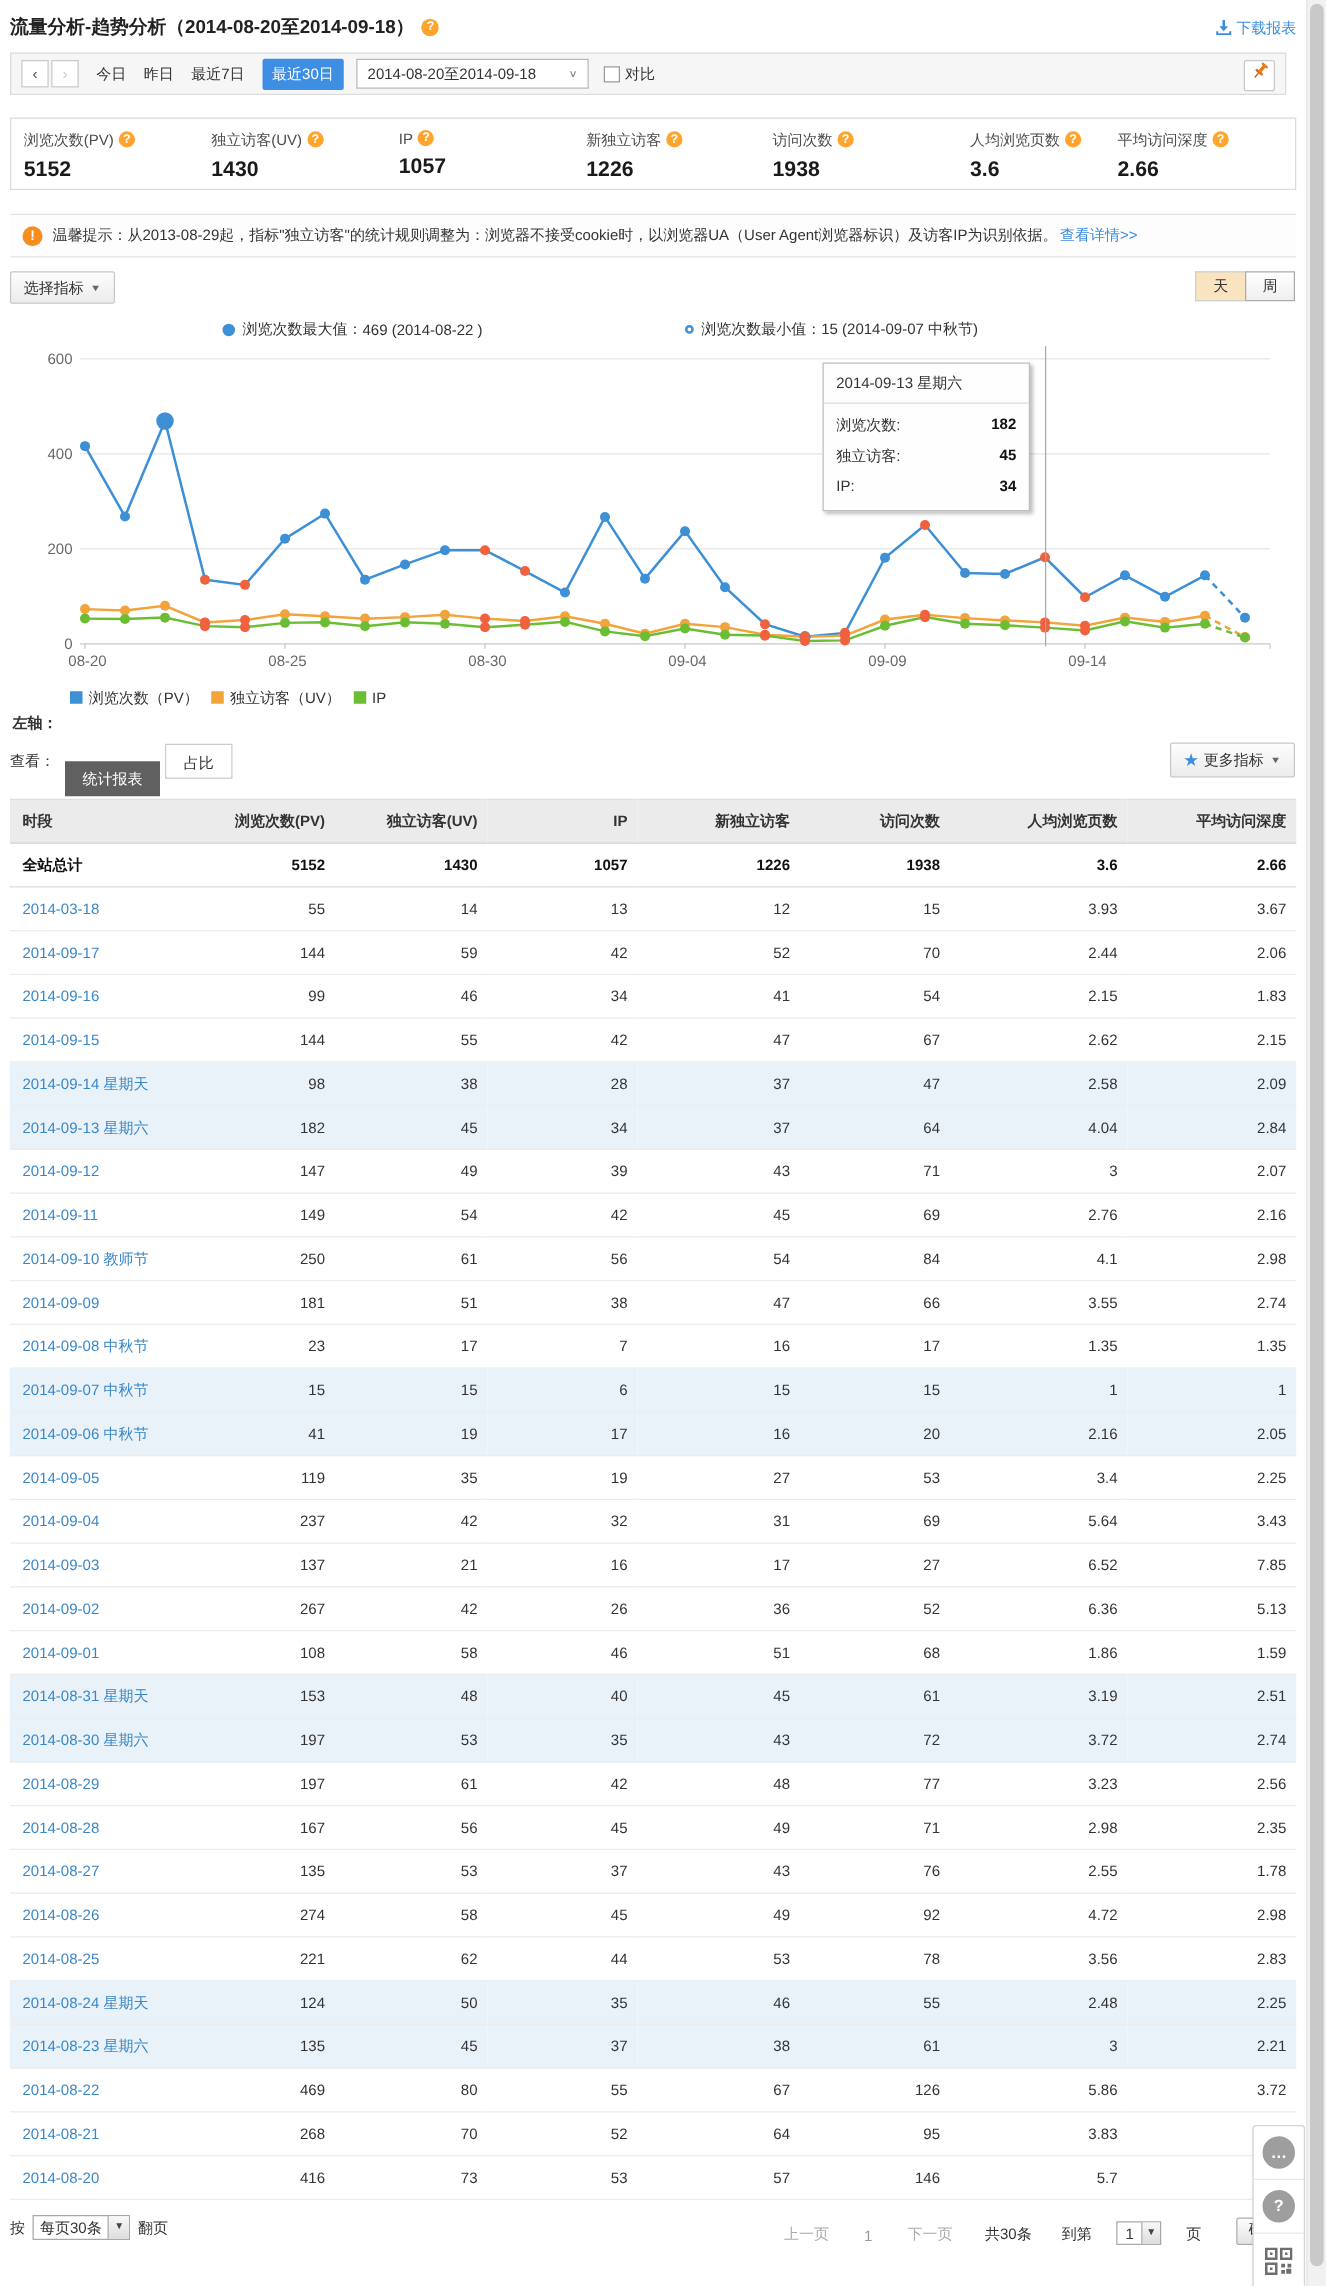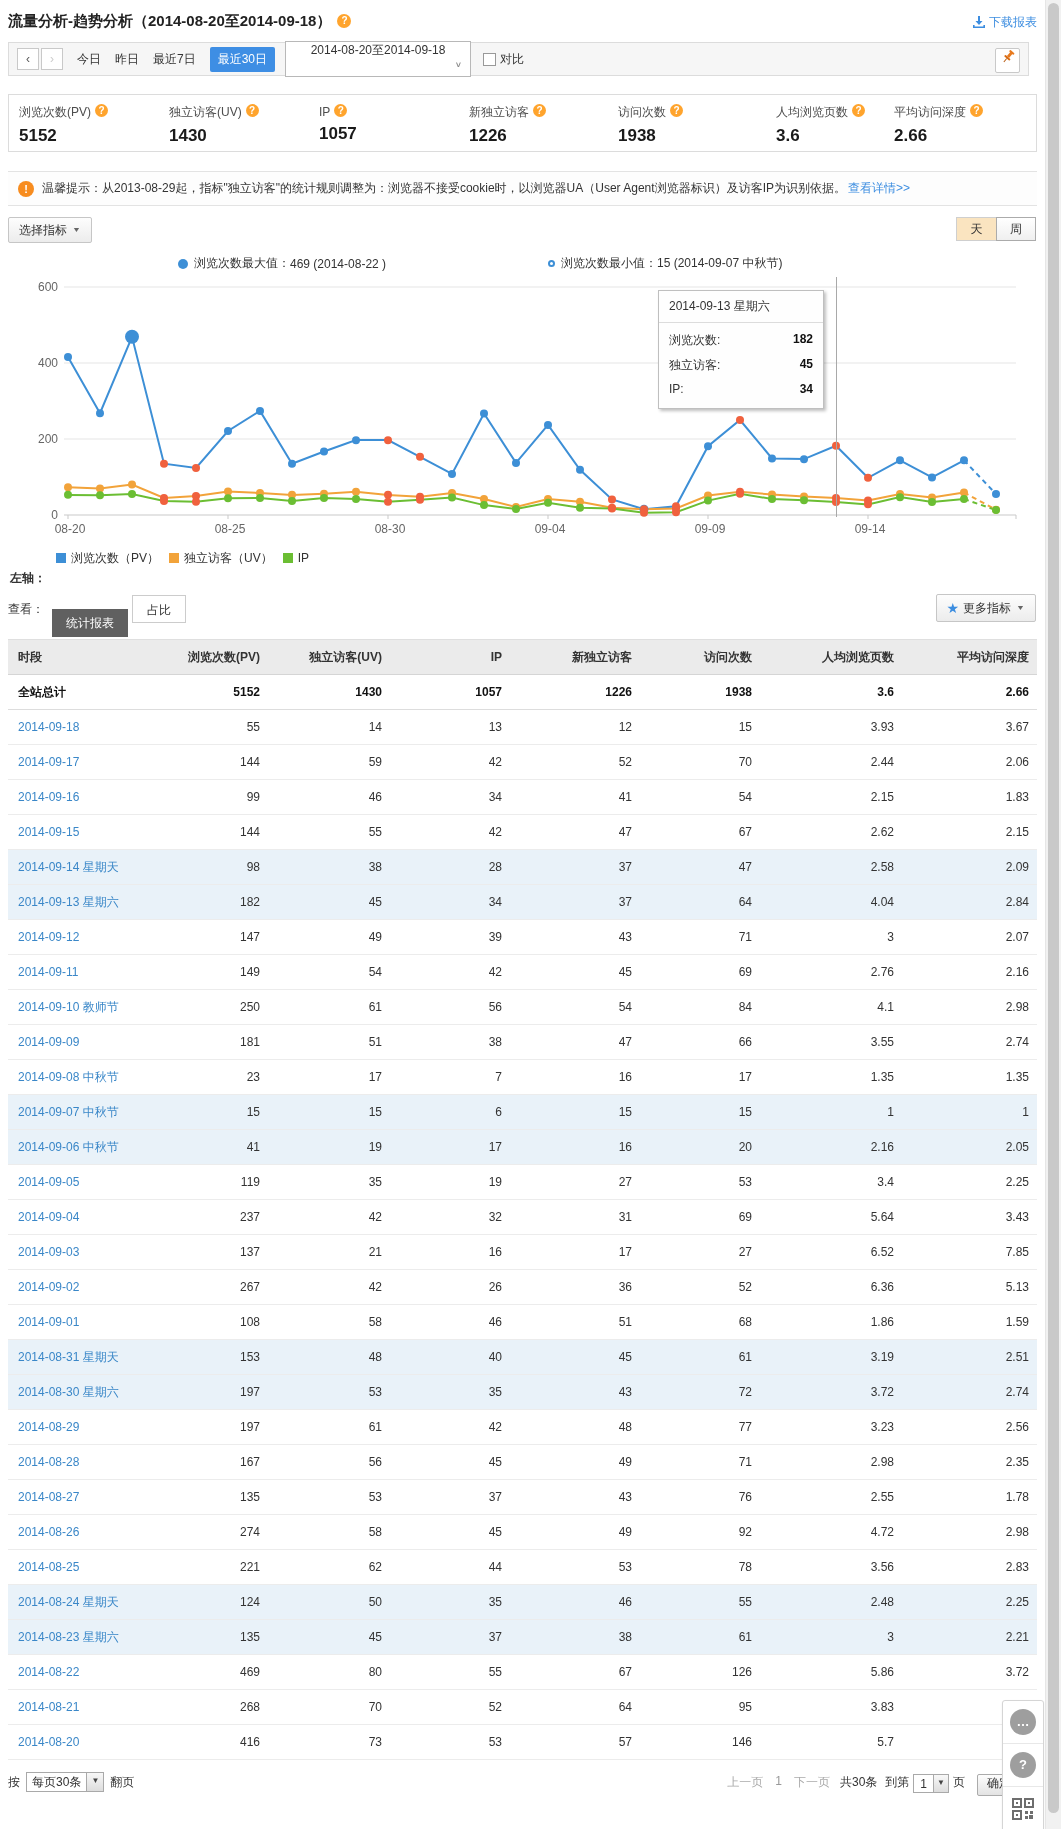--- a/index.html
+++ b/index.html
@@ -19,22 +19,22 @@
 
   
   .toolbar { margin-top:6px; height:34px; background:#F6F6F6; border:1px solid #DCDCDC;
              display:flex; align-items:center; padding:0 8px; position:relative; width:1021px;}
   .nav-btn { width:22px; height:22px; border:1px solid #C9C9C9; background:#fff;
              text-align:center; line-height:20px; font-size:12px; color:#555; cursor:pointer; }
   .nav-btn.disabled { color:#CCC; cursor:default; }
   .nav-btn + .nav-btn { margin-left:2px; }
   .quick-link { margin-left:14px; cursor:pointer; color:#333; }
   .quick-link.sel { background:#3E8EE4; color:#fff; padding:4px 8px; border-radius:2px; }
-  .date-select { margin-left:10px; height:36px; background:#fff; border:1px solid #B8B8B8;
-                 display:flex; align-items:center; padding:0 8px; width:186px; cursor:pointer;flex-direction:column; }
+  .date-select { margin-left:10px; height:24px; background:#fff; border:1px solid #B8B8B8;
+                 display:flex; align-items:center; padding:0 8px; width:186px; cursor:pointer; }
   .date-select .caret { margin-left:auto; color:#888; font-size:10px; transform:scaleY(.8); }
   .cmp-wrap { margin-left:12px; display:flex; align-items:center; }
   .checkbox { width:13px; height:13px; border:1px solid #999; background:#fff; display:inline-block;
               margin-right:4px; cursor:pointer; }
   .pin-btn { position:absolute; right:8px; top:5px; width:25px; height:25px; background:#fff;
              border:1px solid #C9C9C9; border-radius:2px; text-align:center; cursor:pointer; }
 
   
   .metrics { margin-top:18px; height:58px; border:1px solid #DCDCDC; position:relative; width:1029px; }
   .metric { position:absolute; top:9px; }
@@ -100,21 +100,21 @@
 
   
   .pager { margin-top:12px; height:26px; position:relative; }
   .pager-left { display:flex; align-items:center; }
   .mini-select { display:inline-flex; align-items:center; border:1px solid #A9A9A9; height:20px;
                  background:#fff; margin:0 6px; cursor:pointer; }
   .mini-select .txt { padding:0 5px; }
   .mini-select .arr { width:17px; height:18px; background:linear-gradient(#F8F8F8,#DDD);
                       border-left:1px solid #A9A9A9; text-align:center; line-height:16px;
                       font-size:8px; color:#444; }
-  .pager-right { position:absolute; right:16px; top:2px; display:flex; align-items:flex-start; }
+  .pager-right { position:absolute; right:4px; top:2px; display:flex; align-items:flex-end;gap:16px; }
   .pager-right .dis { color:#AAA; margin:0 6px; }
   .pager-right .cur { color:#999; margin:0 6px; }
   .pager-right span.t { margin:0 4px; }
   .goto-box { display:inline-flex; align-items:center; border:1px solid #A9A9A9; height:19px; background:#fff; }
   .goto-box .txt { padding:0 6px; }
   .goto-box .arr { width:15px; height:17px; background:linear-gradient(#F8F8F8,#DDD);
                    border-left:1px solid #A9A9A9; text-align:center; line-height:15px; font-size:8px; color:#444;}
   .confirm-btn { margin-left:8px; height:22px; padding:0 9px; background:linear-gradient(#FDFDFD,#E3E3E3);
                  border:1px solid #ABABAB; border-radius:2px; cursor:pointer; }
 
@@ -418,21 +418,21 @@
           <td>全站总计</td>
           <td>5152</td>
           <td>1430</td>
           <td>1057</td>
           <td>1226</td>
           <td>1938</td>
           <td>3.6</td>
           <td>2.66</td>
         </tr>
         <tr>
-          <td><a>2014-09-18</a></td>
+          <td><a>2014-03-18</a></td>
           <td>55</td>
           <td>14</td>
           <td>13</td>
           <td>12</td>
           <td>15</td>
           <td>3.93</td>
           <td>3.67</td>
         </tr>
         <tr>
           <td><a>2014-09-17</a></td>

